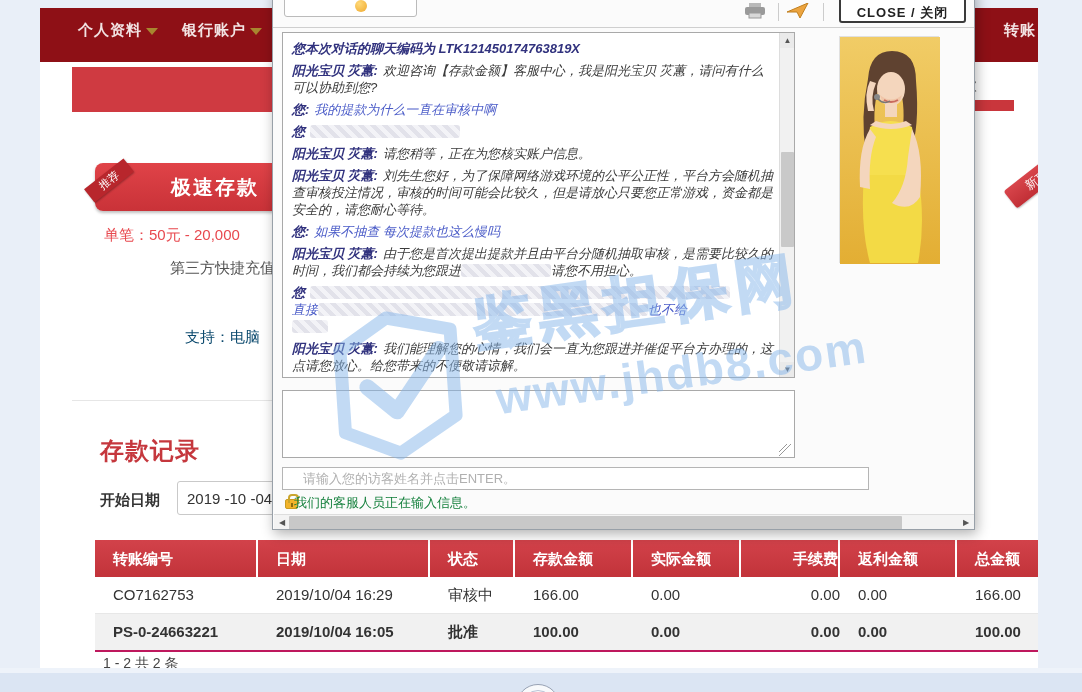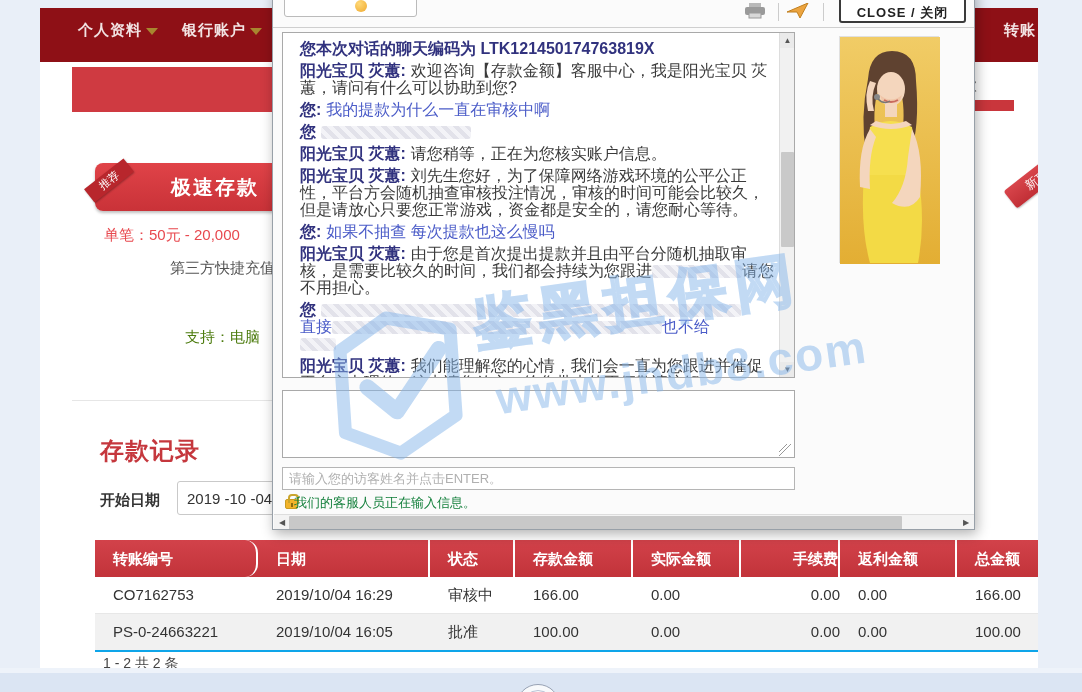--- a/index.html
+++ b/index.html
@@ -15,41 +15,41 @@
   .nav-caret { display:inline-block; width:0; height:0; border-left:6px solid transparent; border-right:6px solid transparent; border-top:7px solid #a8862f; margin-left:4px; vertical-align:middle; }
   .banner-left { left:72px; top:67px; width:200px; height:45px; background:#cf3a41; z-index:1; }
   .tab-white { left:955px; top:62px; width:59px; height:38px; background:#fff; z-index:1; color:#333; font-size:15px; line-height:46px; padding-left:7px; cursor:pointer; }
   .tab-underline { left:955px; top:100px; width:59px; height:11px; background:#c9363c; z-index:1; }
 
   
   .speed-btn { left:95px; top:163px; width:240px; height:48px; z-index:1; background:linear-gradient(#e04348,#c93238); border-radius:8px; color:#fff; font-size:20px; font-weight:bold; text-align:center; line-height:48px; letter-spacing:2px; cursor:pointer; box-shadow:0 2px 3px rgba(0,0,0,.25); }
   .ribbon-rec { left:84px; top:172px; z-index:2; background:#b8262c; color:#fff; font-size:11px; padding:1px 14px; transform:rotate(-38deg); box-shadow:0 1px 2px rgba(0,0,0,.3); }
   .limit-text { left:104px; top:226px; z-index:1; color:#e8494f; font-size:15px; }
   .method-text { left:170px; top:259px; z-index:1; color:#555; font-size:15px; }
-  .support-text { left:185px; top:328px; z-index:1; color:#4d7c0f; font-size:15px; }
+  .support-text { left:185px; top:328px; z-index:1; color:#0c4a6e; font-size:15px; }
   .ribbon-new { left:1002px; top:165px; width:78px; height:22px; z-index:1; background:linear-gradient(#d8454b,#c12f36); color:#fff; font-size:12px; text-align:center; line-height:22px; transform:rotate(-38deg); border-radius:3px; box-shadow:0 1px 2px rgba(0,0,0,.3); }
   .section-divider { left:72px; top:400px; width:200px; height:1px; background:#e6e6e6; z-index:1; }
 
   
   .records-title { left:100px; top:435px; z-index:1; color:#c5373d; font-size:24px; font-weight:bold; letter-spacing:1px; }
   .date-label { left:100px; top:491px; z-index:1; color:#333; font-size:15px; font-weight:bold; }
   .date-input { left:177px; top:481px; width:110px; height:34px; z-index:1; border:1px solid #c9c9c9; border-radius:3px; background:#fff; font-size:15px; color:#333; padding-left:9px; font-family:inherit; }
 
   
   .dep-table { left:95px; top:540px; width:955px; z-index:1; font-size:15px; }
   .t-row { display:flex; }
   .t-head { background:linear-gradient(#d2424a,#c2333a); color:#fff; font-weight:bold; }
   .t-cell { height:36px; line-height:36px; padding-left:18px; overflow:hidden; white-space:nowrap; }
   .t-head .t-cell { border-right:2px solid #fff; height:37px; line-height:37px; }
   .t-head .t-cell:last-child { border-right:none; }
   .t-body-row { color:#333; border-bottom:1px solid #e7e7e7; }
   .t-body-row.odd { background:#fff; }
   .t-body-row.even { background:#f1f1f1; }
-  .t-bottom { border-bottom:2px solid #0ea5e9; }
-  .c0{width:163px;border-radius:13px;} .c1{width:172px;} .c2{width:85px;} .c3{width:118px;}
+  .t-bottom { border-bottom:2px solid #be185d;font-weight:bold; }
+  .c0{width:163px;} .c1{width:172px;} .c2{width:85px;} .c3{width:118px;}
   .c4{width:108px;} .c5{width:99px;text-align:right;} .c6{width:117px;} .c7{width:81px;}
   .pagination { left:103px; top:655px; z-index:1; color:#444; font-size:14px; }
 
   
   .edge-left { left:0; top:0; width:40px; height:692px; background:#e9eff8; z-index:5; }
   .edge-right { left:1038px; top:0; width:44px; height:692px; background:#e9eff8; z-index:5; }
   .footer-light { left:0; top:668px; width:1082px; height:5px; background:#eef3fa; z-index:6; }
   .footer-band { left:0; top:673px; width:1082px; height:19px; background:#dbe5f3; z-index:6; }
   .footer-circle { left:516px; top:684px; width:44px; height:44px; border-radius:50%; border:1px solid #98a2b4; background:#f8fafc; z-index:7; }
   .footer-circle-inner { position:absolute; left:5px; top:5px; width:32px; height:32px; border-radius:50%; border:1px solid #b9c2d4; }
@@ -57,38 +57,38 @@
   
   .chat-win { left:272px; top:-12px; width:703px; height:542px; background:#fbfbfb; border:1px solid #98a0a8; box-shadow:2px 4px 12px rgba(0,0,0,.3); z-index:10; overflow:hidden; }
   .chat-toolbar-input { position:absolute; left:11px; top:6px; width:133px; height:22px; background:#fff; border:1px solid #bbb; border-radius:3px; }
   .emoji-dot { position:absolute; left:70px; top:4px; width:12px; height:12px; border-radius:50%; background:radial-gradient(circle at 35% 30%,#ffd978,#efa92f); }
   .tb-sep { position:absolute; top:14px; width:1px; height:18px; background:#ccc; }
   .icon-btn { position:absolute; top:14px; cursor:pointer; }
   .close-btn { position:absolute; left:566px; top:-4px; width:127px; height:38px; background:#fff; border:2px solid #3a3a3a; border-radius:3px; font-size:13px; font-weight:bold; letter-spacing:1px; color:#222; text-align:center; line-height:52px; cursor:pointer; }
   .toolbar-line { position:absolute; left:0; top:38px; width:703px; height:1px; background:#cfcfcf; }
 
   .chat-log { position:absolute; left:9px; top:43px; width:513px; height:346px; background:#fff; border:1px solid #a9a9a9; overflow:hidden; }
-  .chat-log-inner { position:absolute; left:8px; top:0; right:16px; padding:7px 4px 7px 9px; font-size:16px; line-height:17px; }
+  .chat-log-inner { position:absolute; left:0; top:0; right:16px; padding:7px 4px 7px 9px; font-size:13px; line-height:17px;font-style:italic; }
   .chat-msg { margin-bottom:5px; }
   .msg-label { font-weight:bold; color:#31327e; margin-right:5px; }
   .system .seg-text { color:#31327e; font-weight:bold; }
   .agent .seg-text { color:#3b3b3b; }
   .visitor .seg-text { color:#4b5cc8; }
   .redact { display:inline-block; height:13px; vertical-align:-2px; border-radius:3px; background-image:linear-gradient(45deg,#e2e2ea 25%,#f3f3f7 25%,#f3f3f7 50%,#e2e2ea 50%,#e2e2ea 75%,#f3f3f7 75%); background-size:12px 12px; }
   .vscroll { position:absolute; right:0; top:0; width:15px; height:100%; background:#f1f1f1; border-left:1px solid #ddd; }
   .vscroll .arr { position:absolute; left:0; width:15px; height:15px; font-size:8px; color:#555; text-align:center; line-height:15px; background:#eaeaea; cursor:pointer; }
   .vscroll .thumb { position:absolute; left:1px; width:13px; background:#c9c9c9; border-radius:1px; cursor:pointer; }
 
   .agent-photo { position:absolute; left:566px; top:47px; width:100px; height:227px; border:1px solid #e0e0e0; }
 
   .chat-textarea { position:absolute; left:9px; top:401px; width:513px; height:68px; background:#fff; border:1px solid #a9a9a9; resize:none; font-family:inherit; }
   .resize-grip { position:absolute; left:506px; top:455px; width:12px; height:12px; background:
      linear-gradient(135deg, transparent 0 5px, #999 5px 6px, transparent 6px 8px, #999 8px 9px, transparent 9px); cursor:nwse-resize; }
   .send-btn { position:absolute; left:534px; top:399px; width:160px; height:28px; background:linear-gradient(#ffffff,#ececec); border:2px solid #2f2f2f; border-radius:2px; font-size:15px; font-weight:bold; letter-spacing:2px; color:#111; text-align:center; line-height:25px; cursor:pointer; }
-  .name-input { position:absolute; left:9px; top:478px; width:513px; height:23px; border:1px solid #b5b5b5; font-size:13px; padding-left:6px; color:#444; font-family:inherit; }
+  .name-input { position:absolute; left:9px; top:478px; width:587px; height:23px; border:1px solid #b5b5b5; font-size:13px; padding-left:20px; color:#444; font-family:inherit; }
   .name-input::placeholder { color:#b0b0b0; }
   .lock-icon { position:absolute; left:12px; top:510px; width:13px; height:10px; background:#f2b32a; border:1px solid #c99c22; border-radius:2px; }
   .lock-icon::before { content:""; position:absolute; left:2px; top:-6px; width:7px; height:7px; border:2px solid #caa52d; border-bottom:none; border-radius:4px 4px 0 0; }
   .lock-icon::after { content:""; position:absolute; left:5px; top:3px; width:2px; height:4px; background:#8a6a10; }
   .typing-status { position:absolute; left:21px; top:505px; font-size:13px; color:#15803d; }
   .hscroll { position:absolute; left:1px; top:525px; width:700px; height:16px; background:#f3f3f3; border-top:1px solid #ddd; }
   .hscroll .arr { position:absolute; top:0; width:16px; height:16px; font-size:8px; color:#555; text-align:center; line-height:16px; cursor:pointer; }
   .hscroll .thumb { position:absolute; left:15px; top:1px; width:613px; height:14px; background:#c8c8c8; border-radius:1px; cursor:pointer; }
 
   

